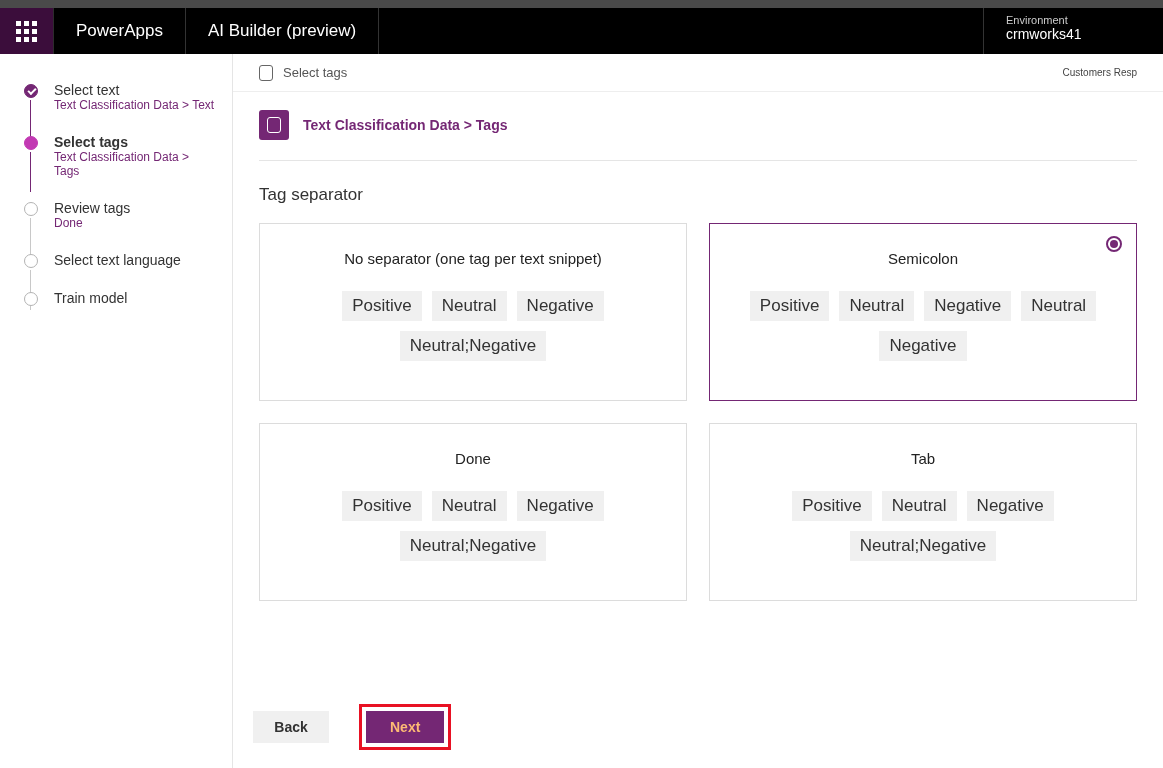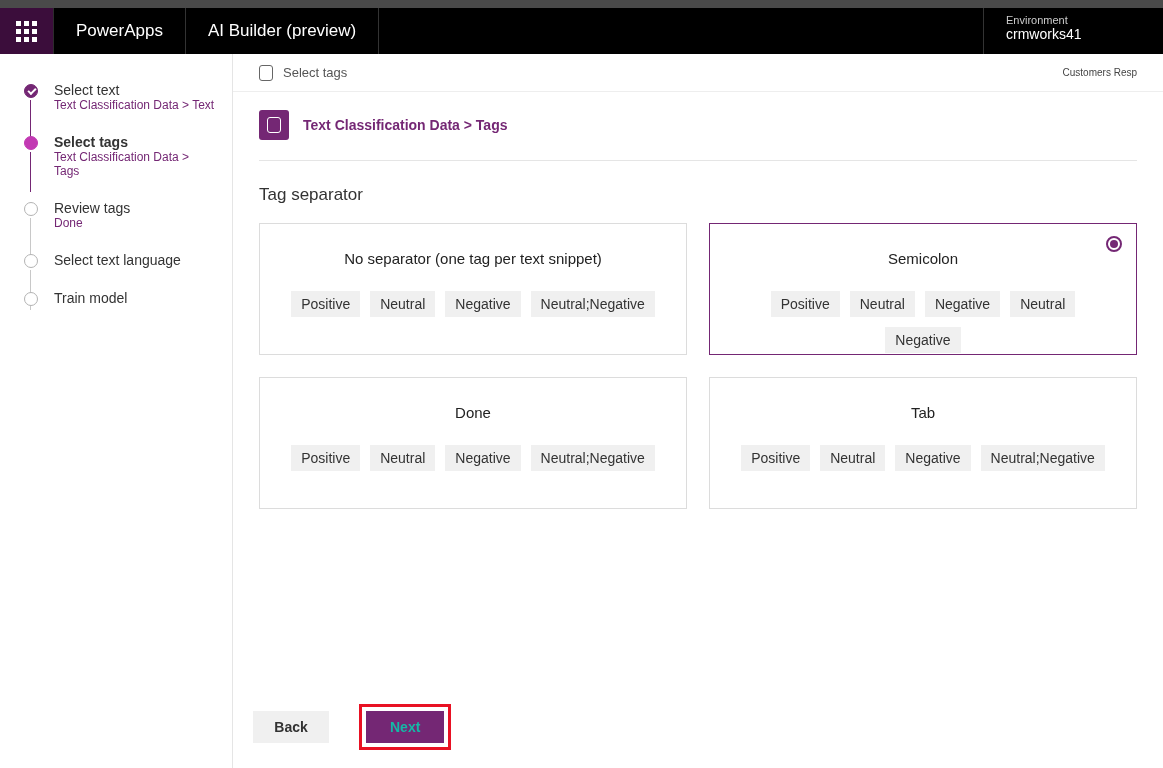--- a/index.html
+++ b/index.html
@@ -54,31 +54,31 @@
   .bc-right{color:#444;font-size:10px;white-space:nowrap;}
   .content{padding:18px 26px 0 26px;}
   h1.page-title{font-size:24px;font-weight:400;color:#333;margin-bottom:22px;}
   .field-chip{display:flex;align-items:center;gap:14px;margin-bottom:20px;}
   .chip-ic{width:30px;height:30px;background:#742774;border-radius:3px;display:flex;align-items:center;justify-content:center;}
   .chip-ic .db-ic{border-color:#fff;}
   .chip-txt{color:#742774;font-size:14px;font-weight:600;}
   hr.sep{border:none;border-top:1px solid #e5e5e5;margin-bottom:24px;}
   h2.sec-title{font-size:17px;font-weight:400;color:#333;margin-bottom:18px;}
   .cards{display:grid;grid-template-columns:1fr 1fr;gap:22px;}
-  .card{border:1px solid #dcdcdc;padding:26px 24px 24px 24px;height:132px;position:relative;background:#fff;cursor:pointer;}
+  .card{border:1px solid #dcdcdc;padding:26px 24px 24px 24px;height:178px;position:relative;background:#fff;cursor:pointer;}
   .card.selected{border:1px solid #742774;}
   .card-title{text-align:center;font-size:15px;color:#222;margin-bottom:24px;}
   .tags{display:flex;gap:10px;justify-content:center;flex-wrap:wrap;}
-  .tag{background:#f0f0f0;padding:5px 10px;font-size:14px;color:#333;}
+  .tag{background:#f0f0f0;padding:5px 10px;font-size:17px;color:#333;}
   .radio{position:absolute;top:12px;right:14px;width:16px;height:16px;border:2px solid #742774;border-radius:50%;display:flex;align-items:center;justify-content:center;}
   .radio::after{content:"";width:8px;height:8px;background:#742774;border-radius:50%;}
   .footer{position:absolute;bottom:18px;left:20px;display:flex;align-items:center;gap:30px;}
   .btn{height:32px;min-width:76px;border:none;font-size:14px;cursor:pointer;font-weight:600;}
   .btn.back{background:#f0f0f0;color:#333;padding:0 20px;}
-  .btn.next{background:#742774;color:#14b8a6;padding:0 24px;}
+  .btn.next{background:#742774;color:#fdba74;padding:0 24px;}
   .highlight{border:3px solid #e81123;padding:4px;display:inline-flex;}
 </style>
 </head>
 <body>
 
 <div class="topbar-shadow"></div>
 <div class="topbar">
   <div class="waffle">
     <div class="waffle-grid">
         <span></span>

